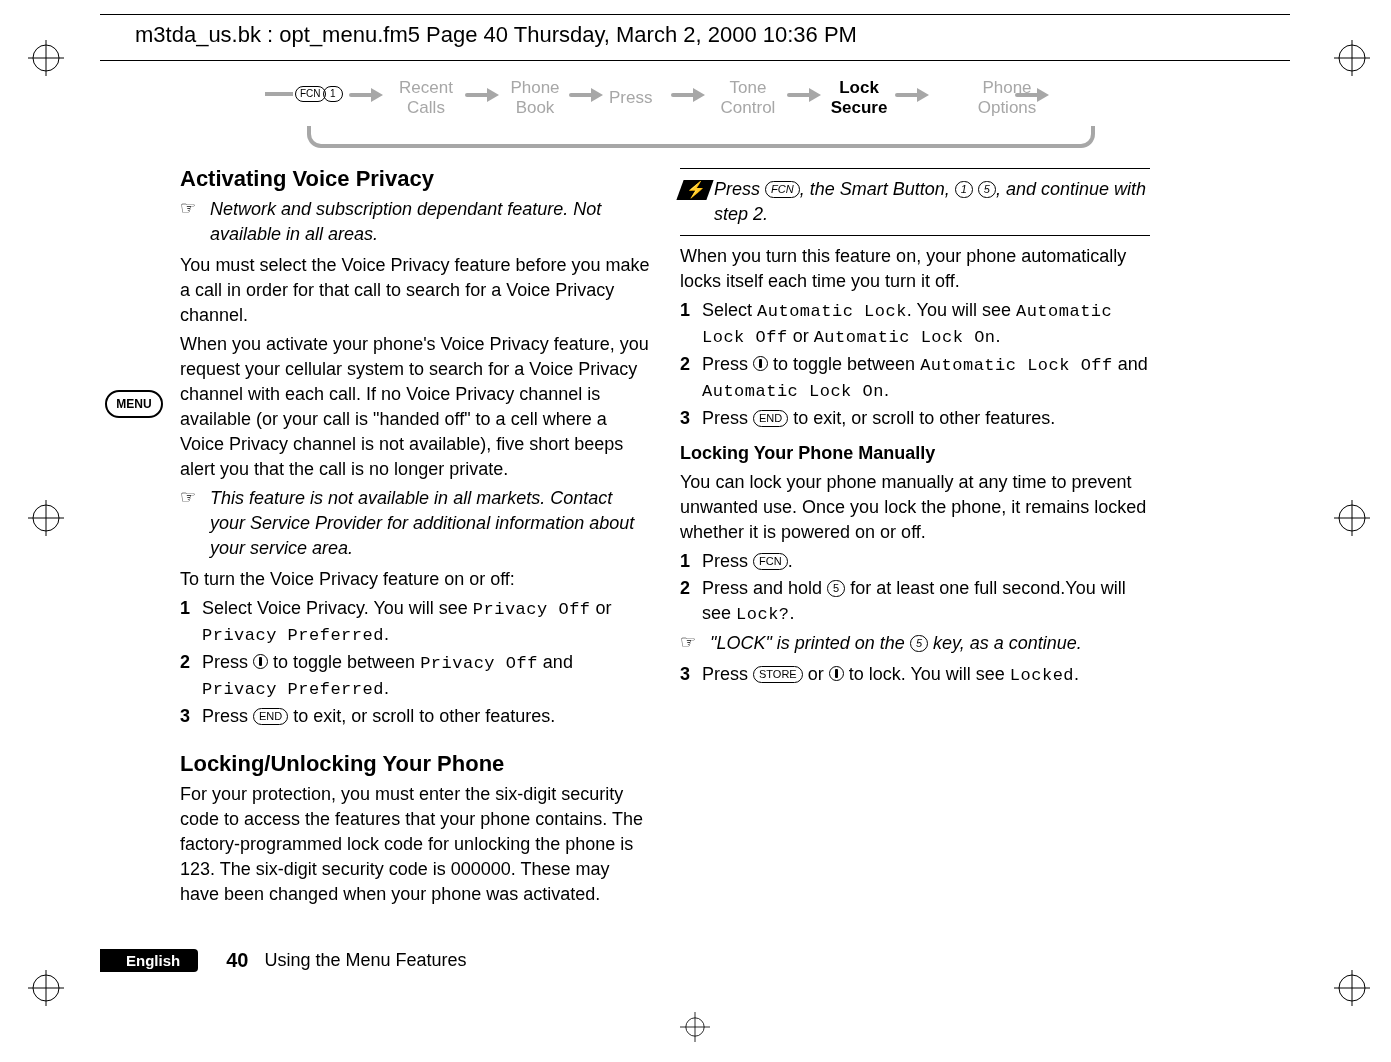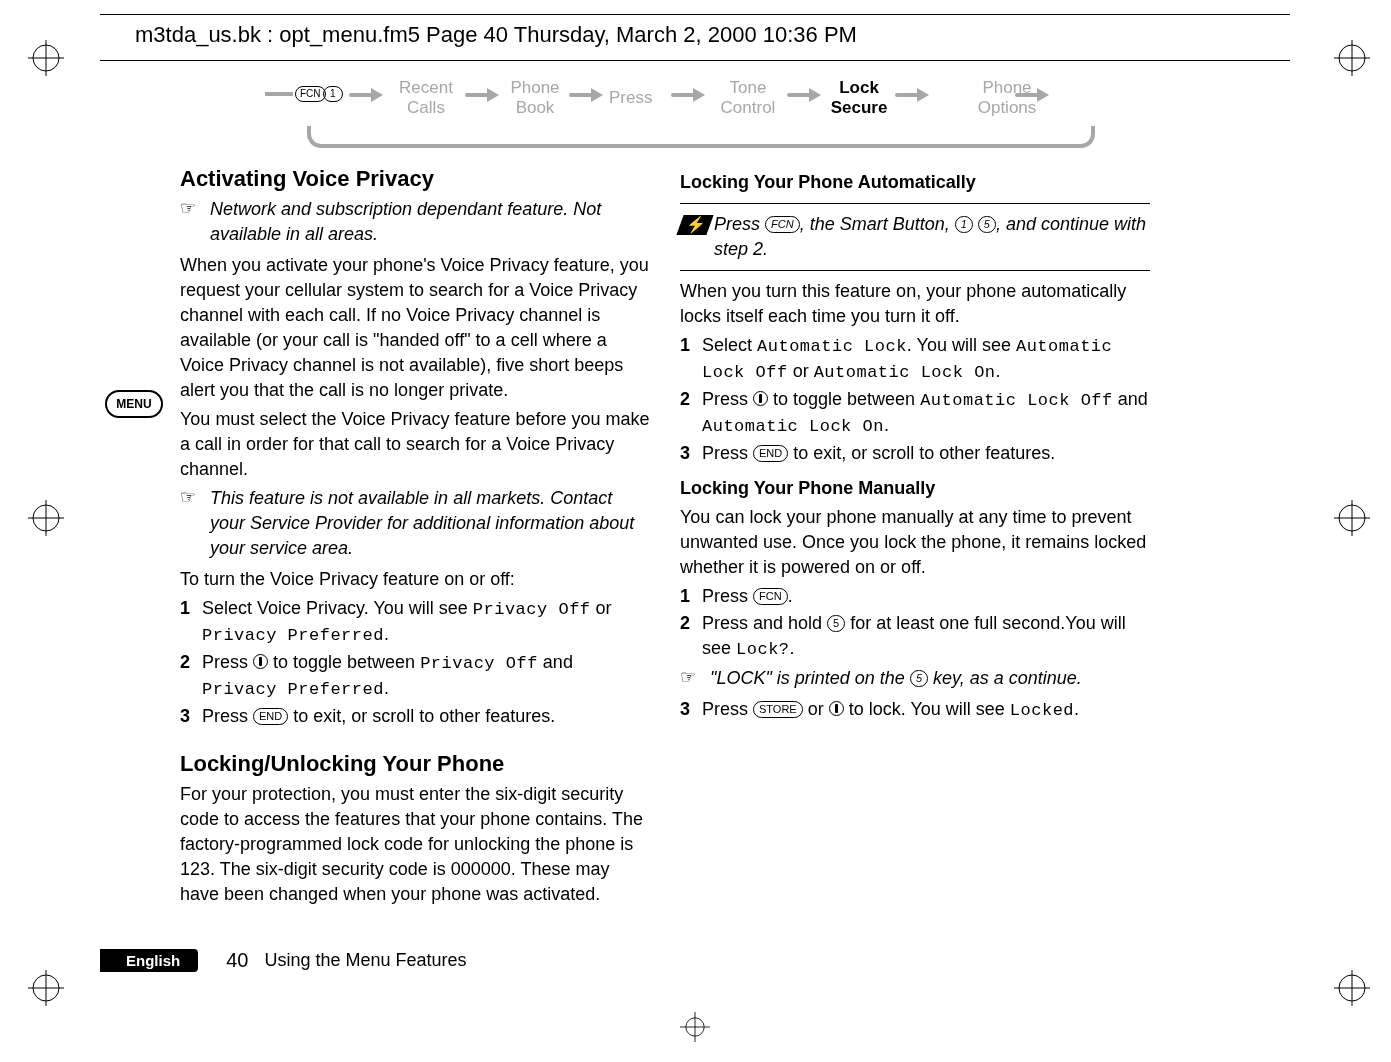--- a/index.html
+++ b/index.html
@@ -238,21 +238,21 @@
   }
   .lang-badge {
     background: #000;
     color: #fff;
     font-weight: 700;
     font-size: 15px;
     padding: 3px 18px 3px 26px;
     border-radius: 0 4px 4px 0;
   }
   .page-num {
-    font-weight: 400;
+    font-weight: 700;
     font-size: 20px;
     margin: 0 16px 0 28px;
   }
   .page-title {
     font-size: 18px;
   }
 
   .crop-center {
     position: absolute;
     width: 30px; height: 30px;
@@ -350,23 +350,23 @@
 
   <div class="col left">
 
     <div class="sec-title">Activating Voice Privacy</div>
 
     <div class="hand-note">
       <div class="hand-icon">☞</div>
       <div class="note-text">Network and subscription dependant feature. Not available in all areas.</div>
     </div>
 
+    <p>You must select the Voice Privacy feature before you make a call in order for that call to search for a Voice Privacy channel.</p>
+
     <p>When you activate your phone's Voice Privacy feature, you request your cellular system to search for a Voice Privacy channel with each call. If no Voice Privacy channel is available (or your call is "handed off" to a cell where a Voice Privacy channel is not available), five short beeps alert you that the call is no longer private.</p>
-
-    <p>You must select the Voice Privacy feature before you make a call in order for that call to search for a Voice Privacy channel.</p>
 
     <div class="hand-note">
       <div class="hand-icon">☞</div>
       <div class="note-text">This feature is not available in all markets. Contact your Service Provider for additional information about your service area.</div>
     </div>
 
     <p>To turn the Voice Privacy feature on or off:</p>
 
     <div class="num-item">
       <div class="n">1</div>
@@ -389,21 +389,20 @@
       </div>
     </div>
 
     <div class="sec-title" style="margin-top:22px;">Locking/Unlocking Your Phone</div>
 
     <p>For your protection, you must enter the six-digit security code to access the features that your phone contains. The factory-programmed lock code for unlocking the phone is 123. The six-digit security code is 000000. These may have been changed when your phone was activated.</p>
   </div>
 
   <div class="col right">
 
-    <div class="sub-title">Locking Your Phone Automatically</div>
 
     <hr class="hr">
 
     <div class="flash-row">
       <div class="flash-badge">
           <div class="p"></div>
           <div class="b">⚡</div>
         </div>
       <div class="note-text">
         <span>Press </span><span class="key-oval">FCN</span><span>, the Smart Button, </span><span class="key-oval">1</span>

